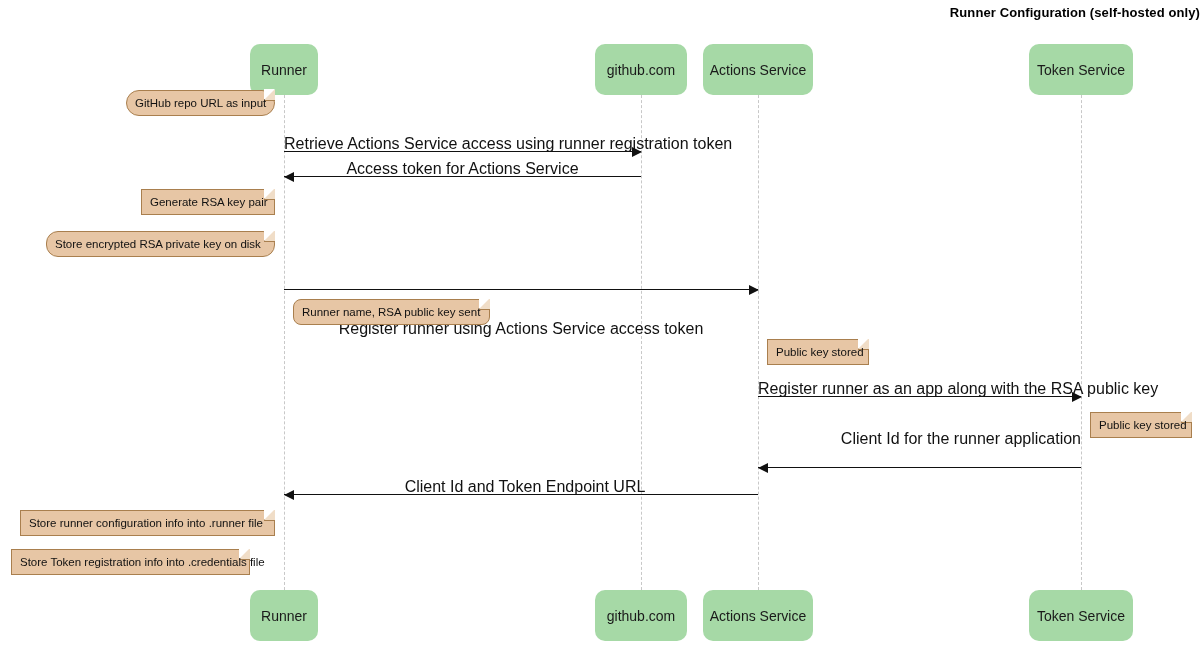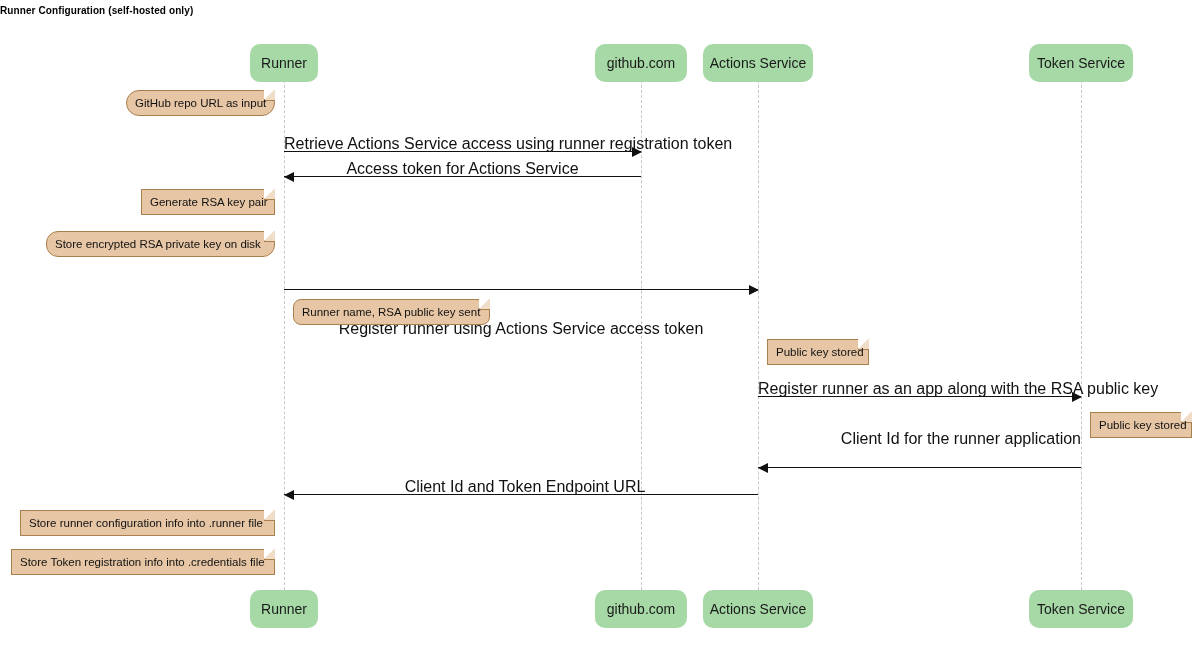--- a/index.html
+++ b/index.html
@@ -17,36 +17,36 @@
     width: 1200px;
     height: 647px;
     overflow: hidden;
     background: #ffffff;
   }
   #title {
     position: absolute;
     left: 0;
     top: 5px;
     width: 1200px;
-    text-align: left;
-    font-size: 10px;
+    text-align: right;
+    font-size: 13px;
     font-weight: bold;
     color: #000;
     letter-spacing: 0.1px;
   }
   
   .lifeline {
     position: absolute;
     width: 0;
     border-left: 1px dashed #c8c8c8;
   }
   
   .participant {
     position: absolute;
-    height: 38px;
+    height: 51px;
     background: #a6d9a6;
     border-radius: 10px;
     display: flex;
     align-items: center;
     justify-content: center;
     font-size: 14px;
     color: #1a1a1a;
     box-sizing: border-box;
     padding: 0 12px;
     white-space: nowrap;
@@ -196,19 +196,19 @@
         <span class="note-text">Public key stored</span>
       </div>
       <div class="note" style="left: 1090px; top: 412px; width: 102px;">
         <span class="fold"></span>
         <span class="note-text">Public key stored</span>
       </div>
       <div class="note" style="left: 20px; top: 510px; width: 255px;">
         <span class="fold"></span>
         <span class="note-text">Store runner configuration info into .runner file</span>
       </div>
-      <div class="note" style="left: 11px; top: 549px; width: 264px;">
+      <div class="note" style="left: 11px; top: 549px; width: 239px;">
         <span class="fold"></span>
         <span class="note-text">Store Token registration info into .credentials file</span>
       </div>
     </div>
 
 </div>
 
 </body></html>

